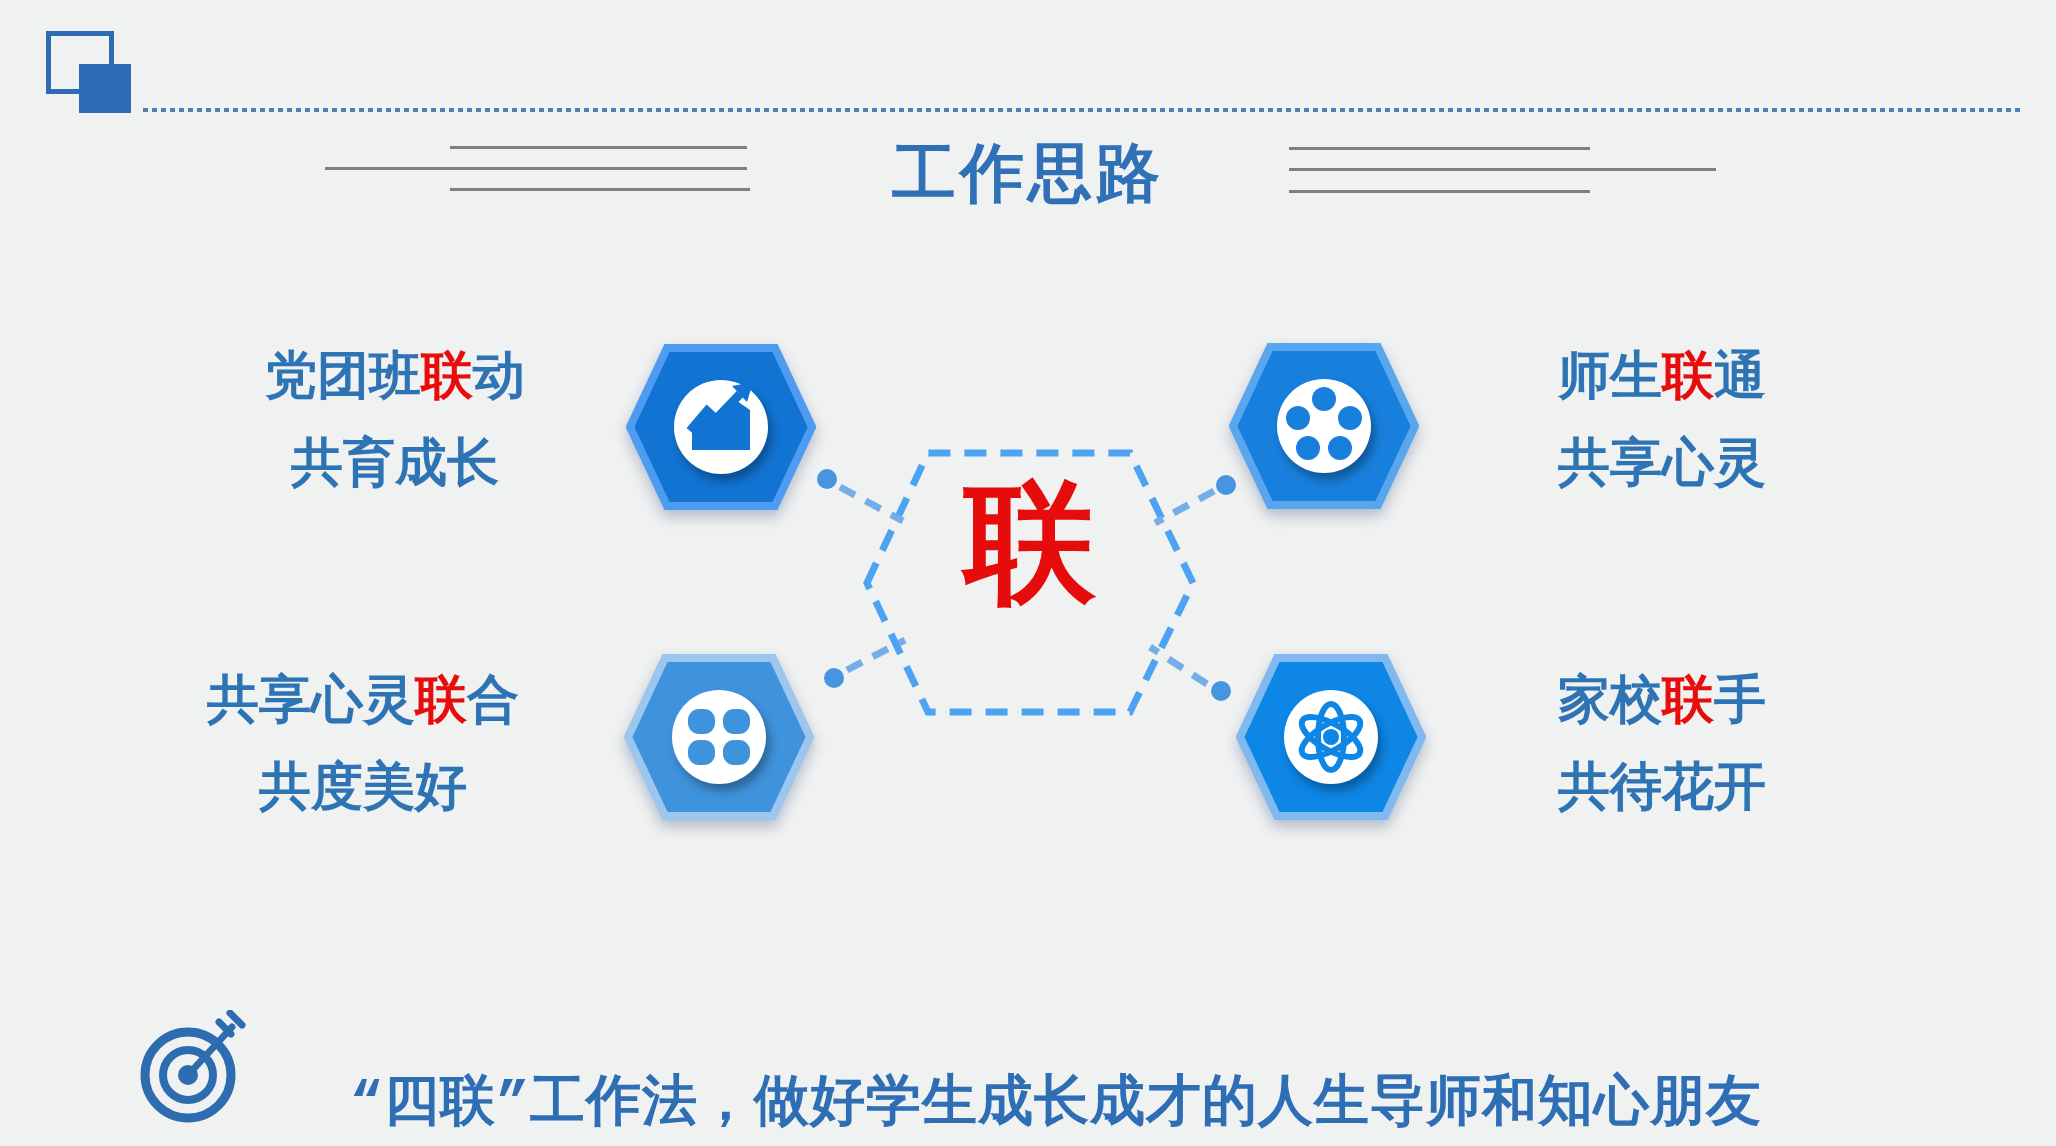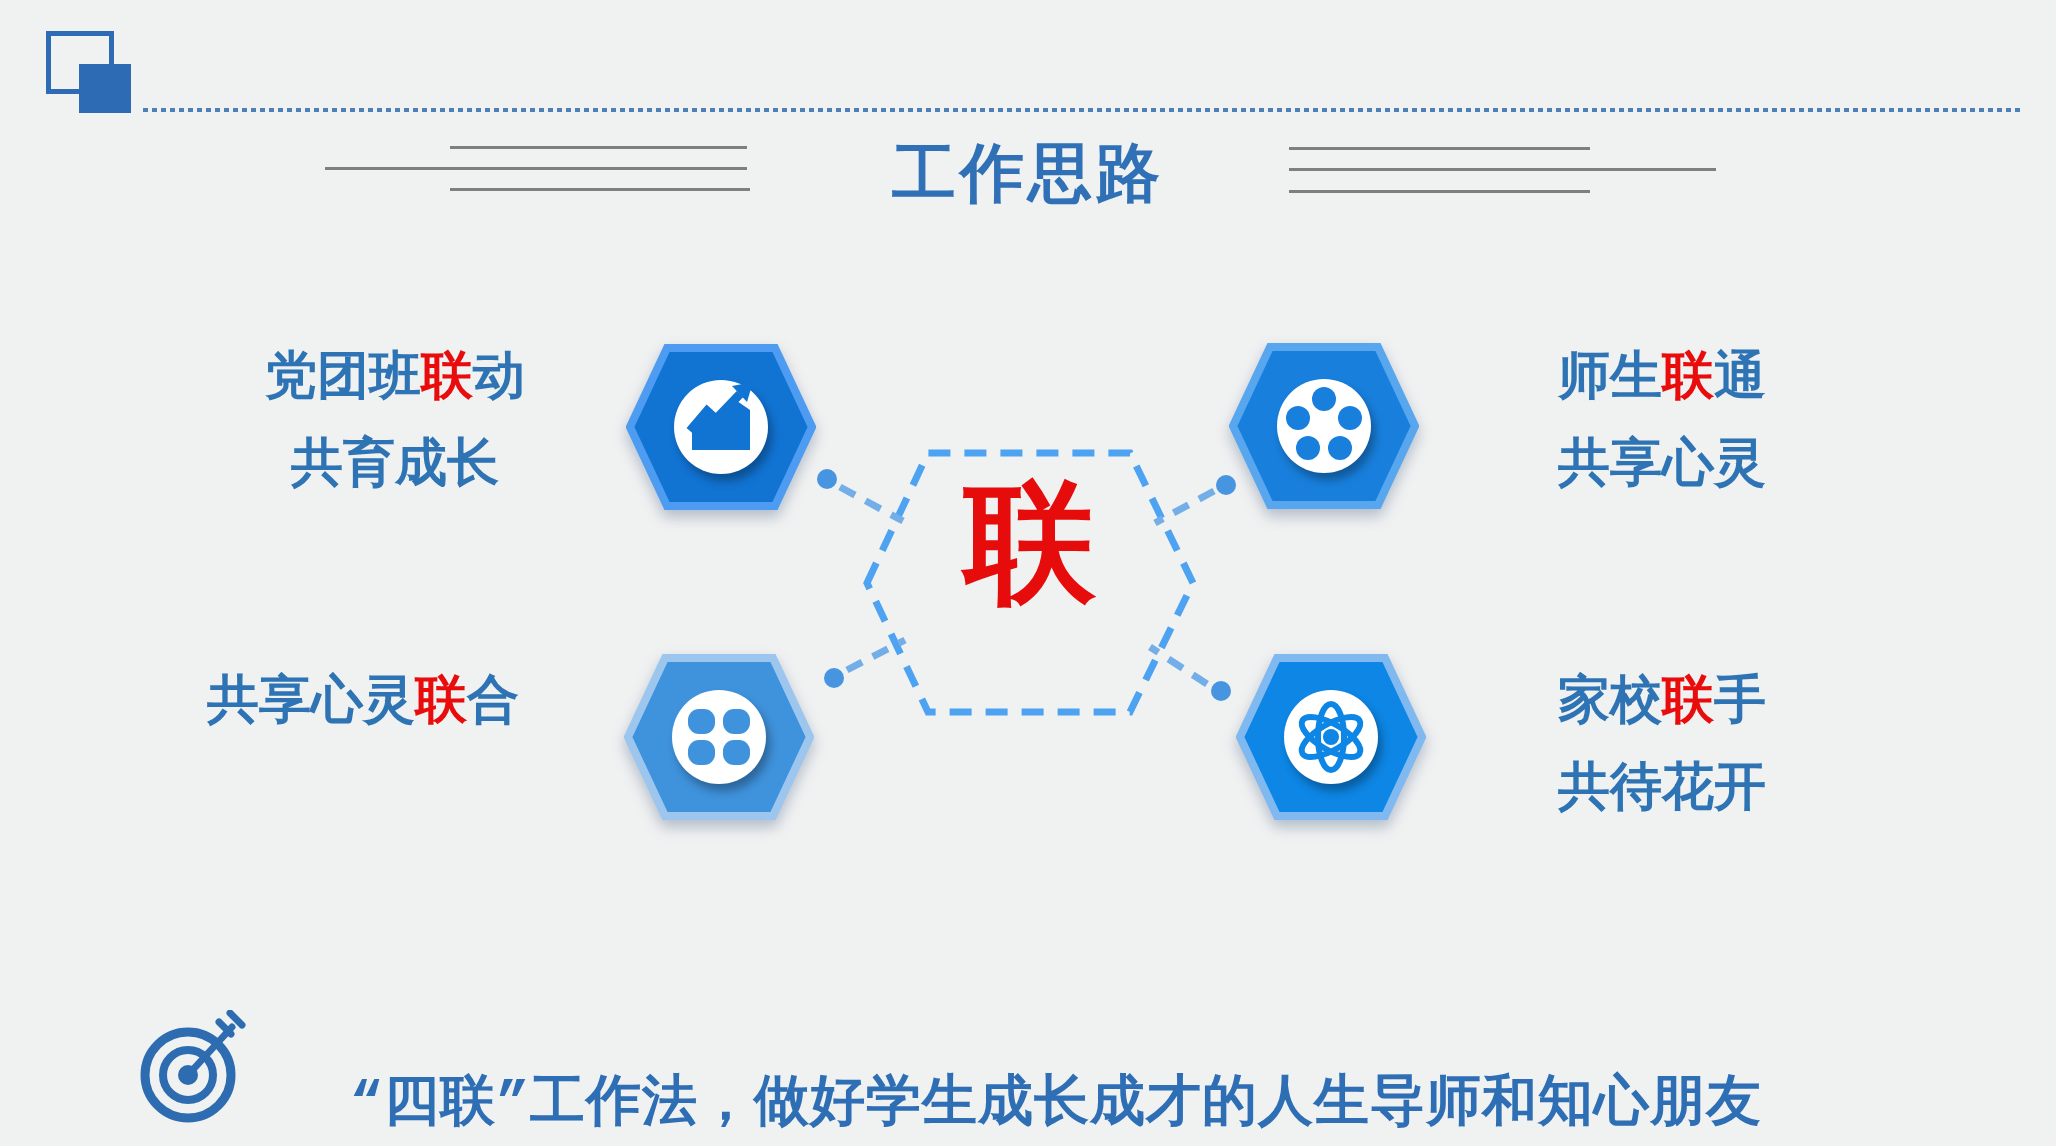--- a/index.html
+++ b/index.html
@@ -134,20 +134,21 @@
     <div class="lbl-line2">共育成长</div>
   </div>
 
   <div class="node-label lab-tr">
     <div class="lbl-line1"><span>师生</span><span class="red">联</span><span>通</span></div>
     <div class="lbl-line2">共享心灵</div>
   </div>
 
   <div class="node-label lab-bl">
     <div class="lbl-line1"><span>共享心灵</span><span class="red">联</span><span>合</span></div>
+    <div class="lbl-line2">共度美好</div>
   </div>
 
   <div class="node-label lab-br">
     <div class="lbl-line1"><span>家校</span><span class="red">联</span><span>手</span></div>
     <div class="lbl-line2">共待花开</div>
   </div>
 
   <svg class="target-icon" viewBox="0 0 110 115">
     <g stroke="#2d6cb0" fill="none">
       <circle cx="48" cy="65" r="43" stroke-width="9"></circle>

